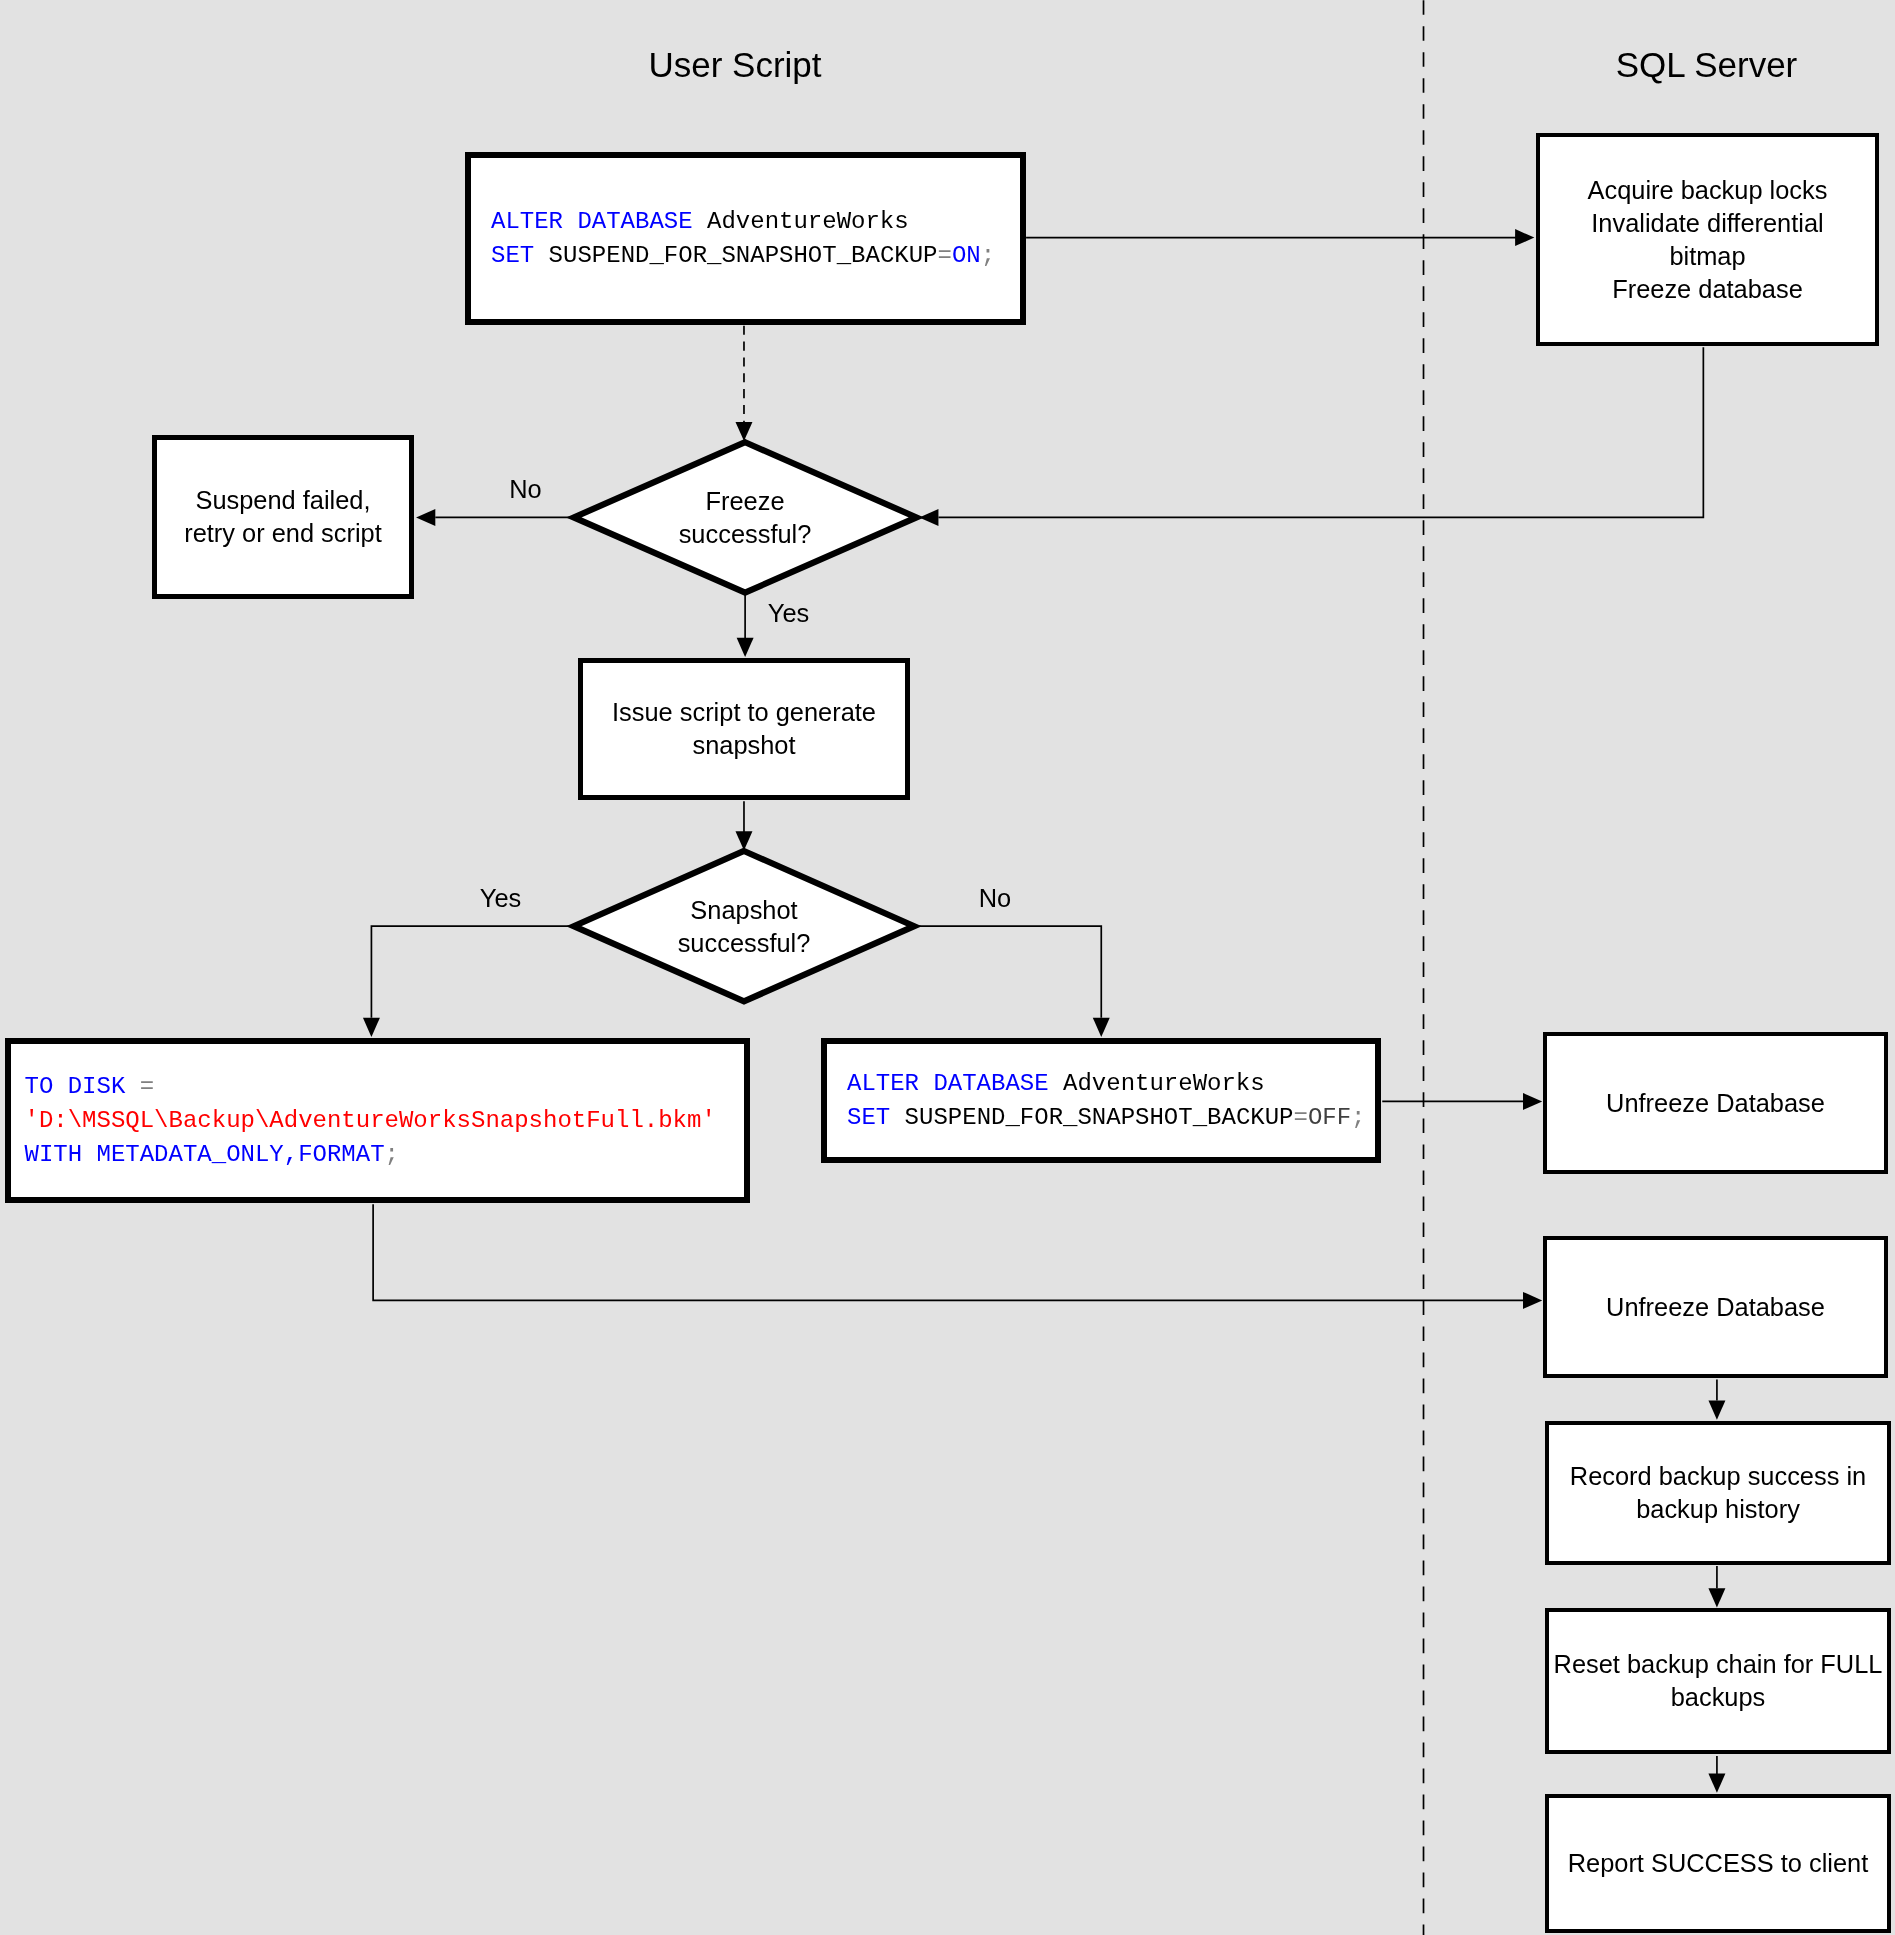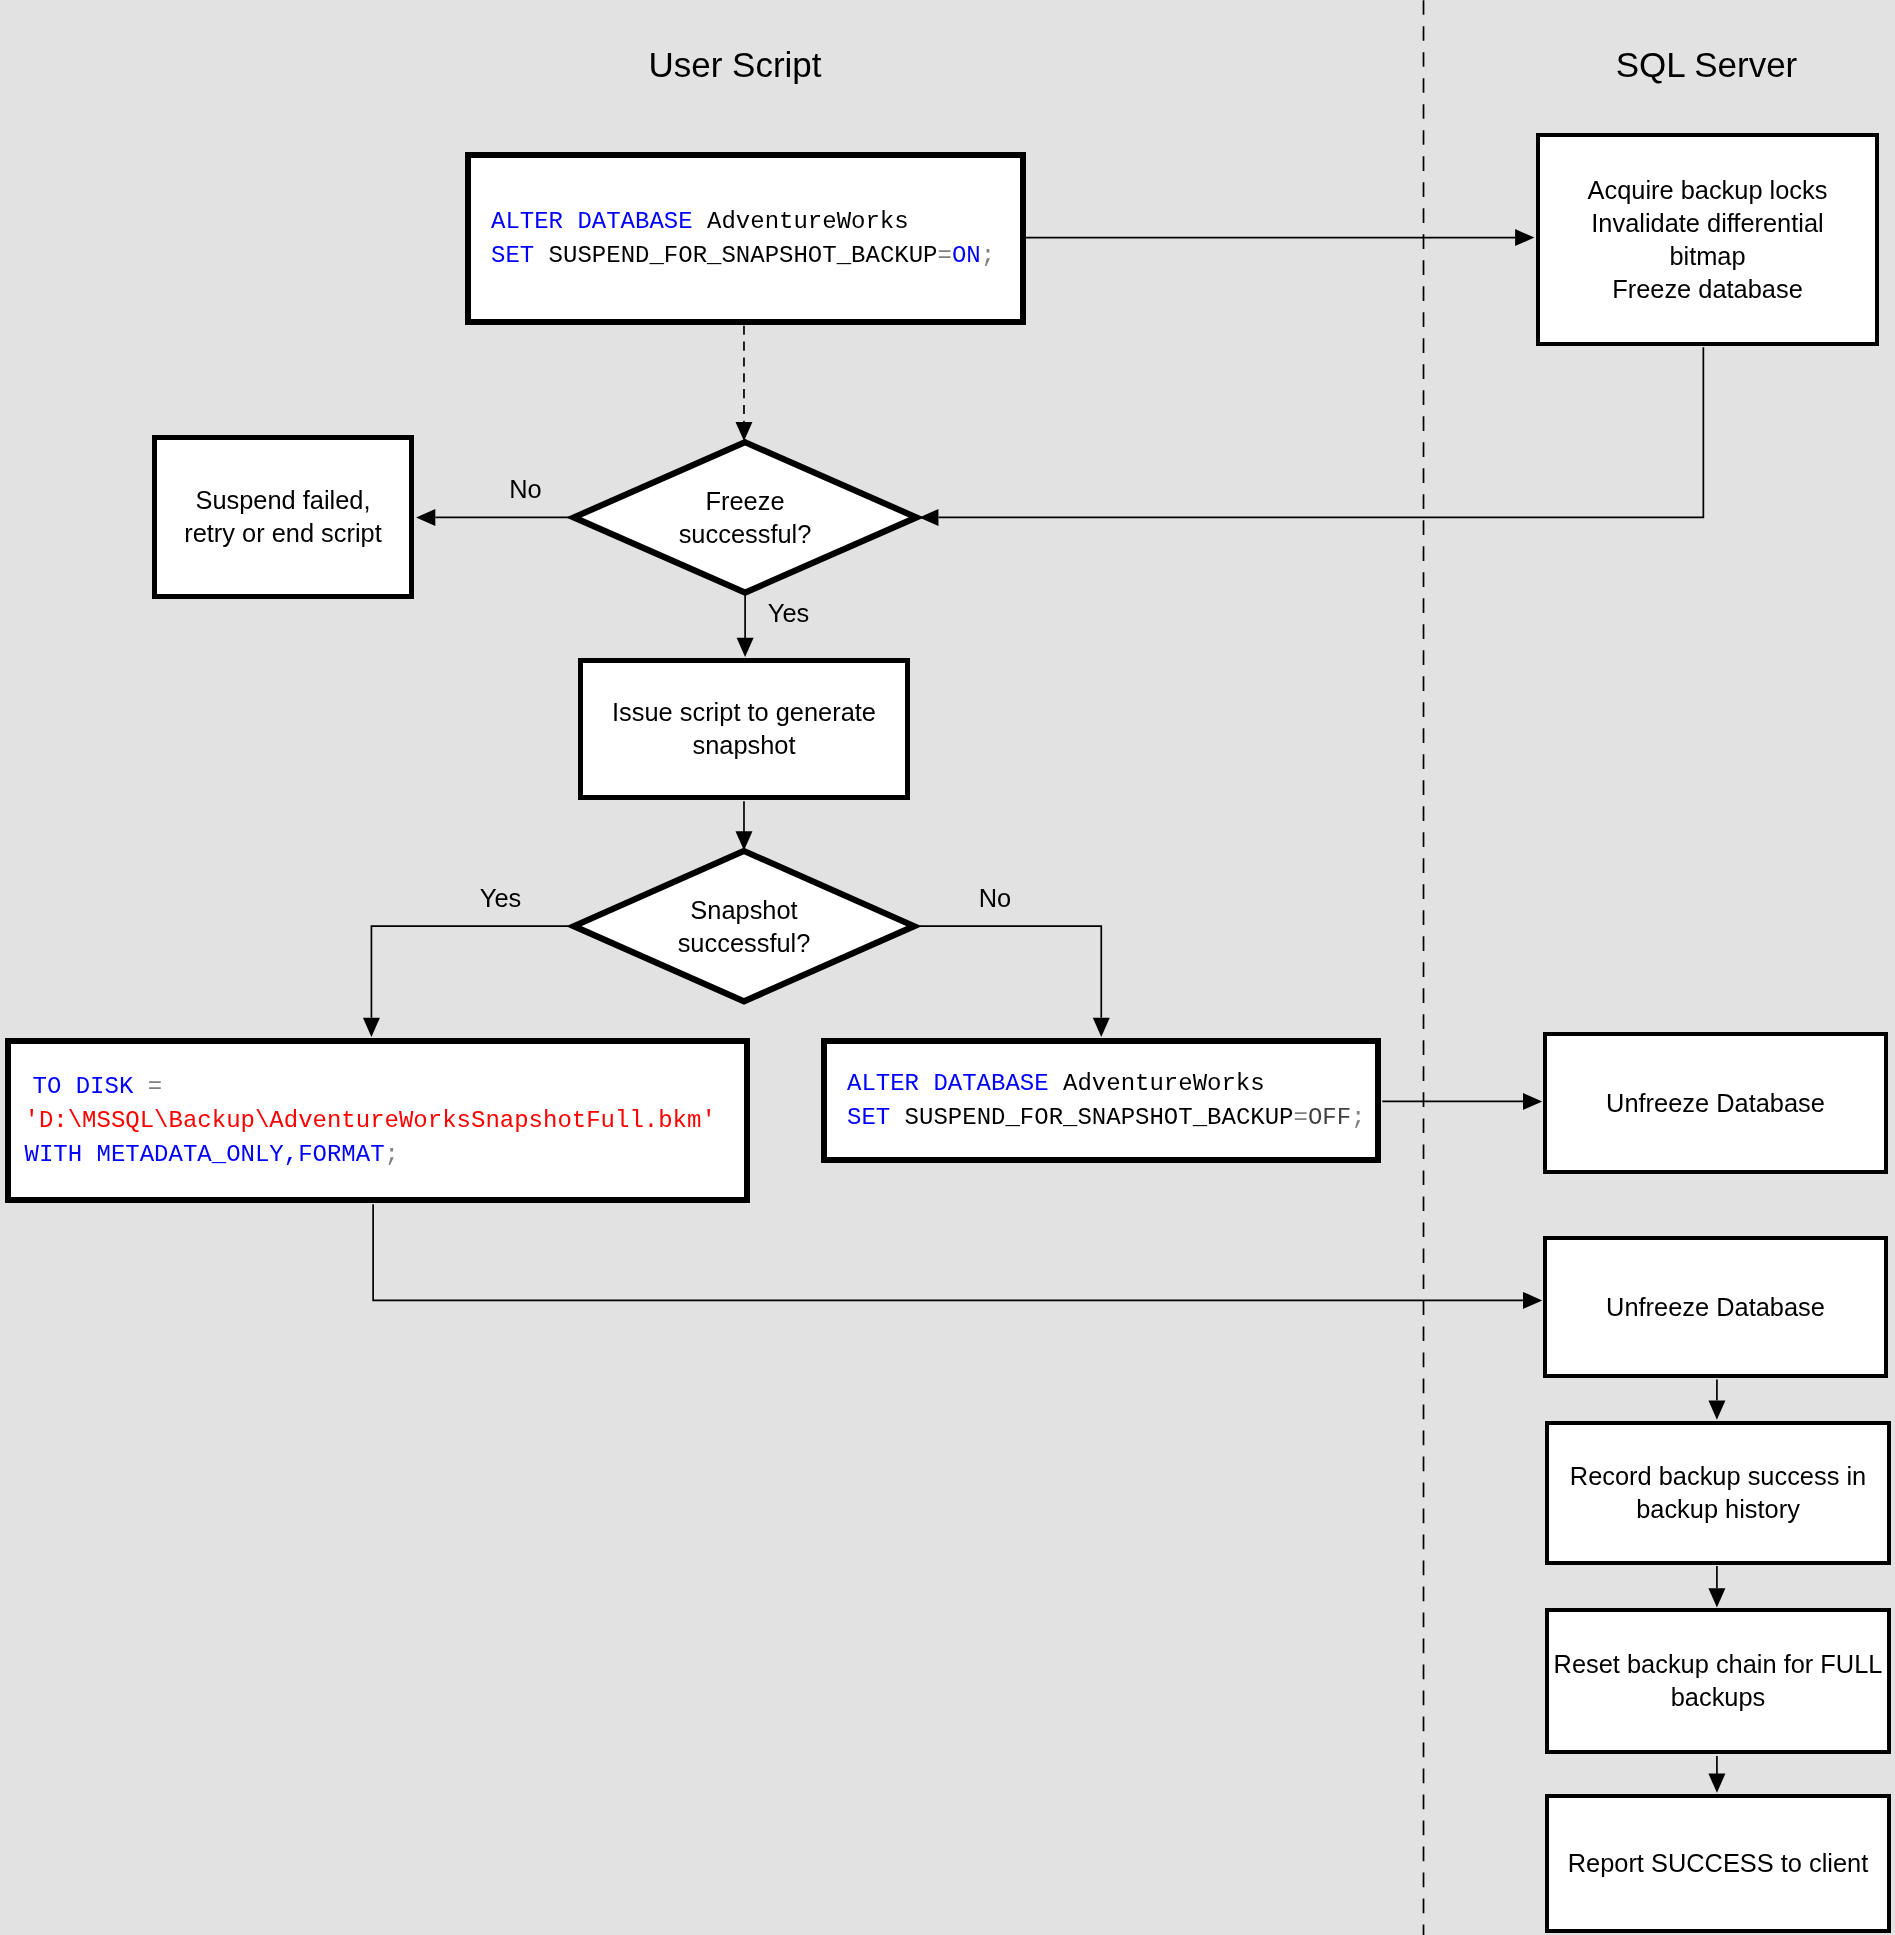--- a/index.html
+++ b/index.html
@@ -110,21 +110,21 @@
 
   <div class="diamond-label" style="left:631px;top:870px;width:226px;height:113px;">
     <span class="multiline">Snapshot
 successful?</span>
   </div>
 
   <div class="edge-label" style="left:464px;top:883px;width:73px;">Yes</div>
   <div class="edge-label" style="left:961px;top:883px;width:68px;">No</div>
 
   <div class="box code" id="node-backup-code" style="left:4.5px;top:1038px;width:745px;height:165px;">
-    <div class="code-line"><span style="color: rgb(0, 0, 255); margin-left: 8px;">TO DISK</span><span style="color: rgb(128, 128, 128);"> =</span></div>
+    <div class="code-line"><span style="color: rgb(0, 0, 255);">TO DISK</span><span style="color: rgb(128, 128, 128);"> =</span></div>
     <div class="code-line"><span style="color: rgb(255, 0, 0);">'D:\MSSQL\Backup\AdventureWorksSnapshotFull.bkm'</span></div>
     <div class="code-line"><span style="color: rgb(0, 0, 255);">WITH METADATA_ONLY,FORMAT</span><span style="color: rgb(128, 128, 128);">;</span></div>
   </div>
 
   <div class="box code" id="node-alter-off" style="left:821px;top:1038px;width:560px;height:125px;">
     <div class="code-line"><span style="color: rgb(0, 0, 255);">ALTER DATABASE</span><span style="color: rgb(0, 0, 0);"> AdventureWorks</span></div>
     <div class="code-line"><span style="color: rgb(0, 0, 255);">SET</span><span style="color: rgb(0, 0, 0);"> SUSPEND_FOR_SNAPSHOT_BACKUP</span><span style="color: rgb(128, 128, 128);">=</span><span style="color: #404040;">OFF</span><span style="color: rgb(128, 128, 128);">;</span></div>
   </div>
 
   <div class="box label-box thin" style="left:1543px;top:1032px;width:345px;height:142px;">

